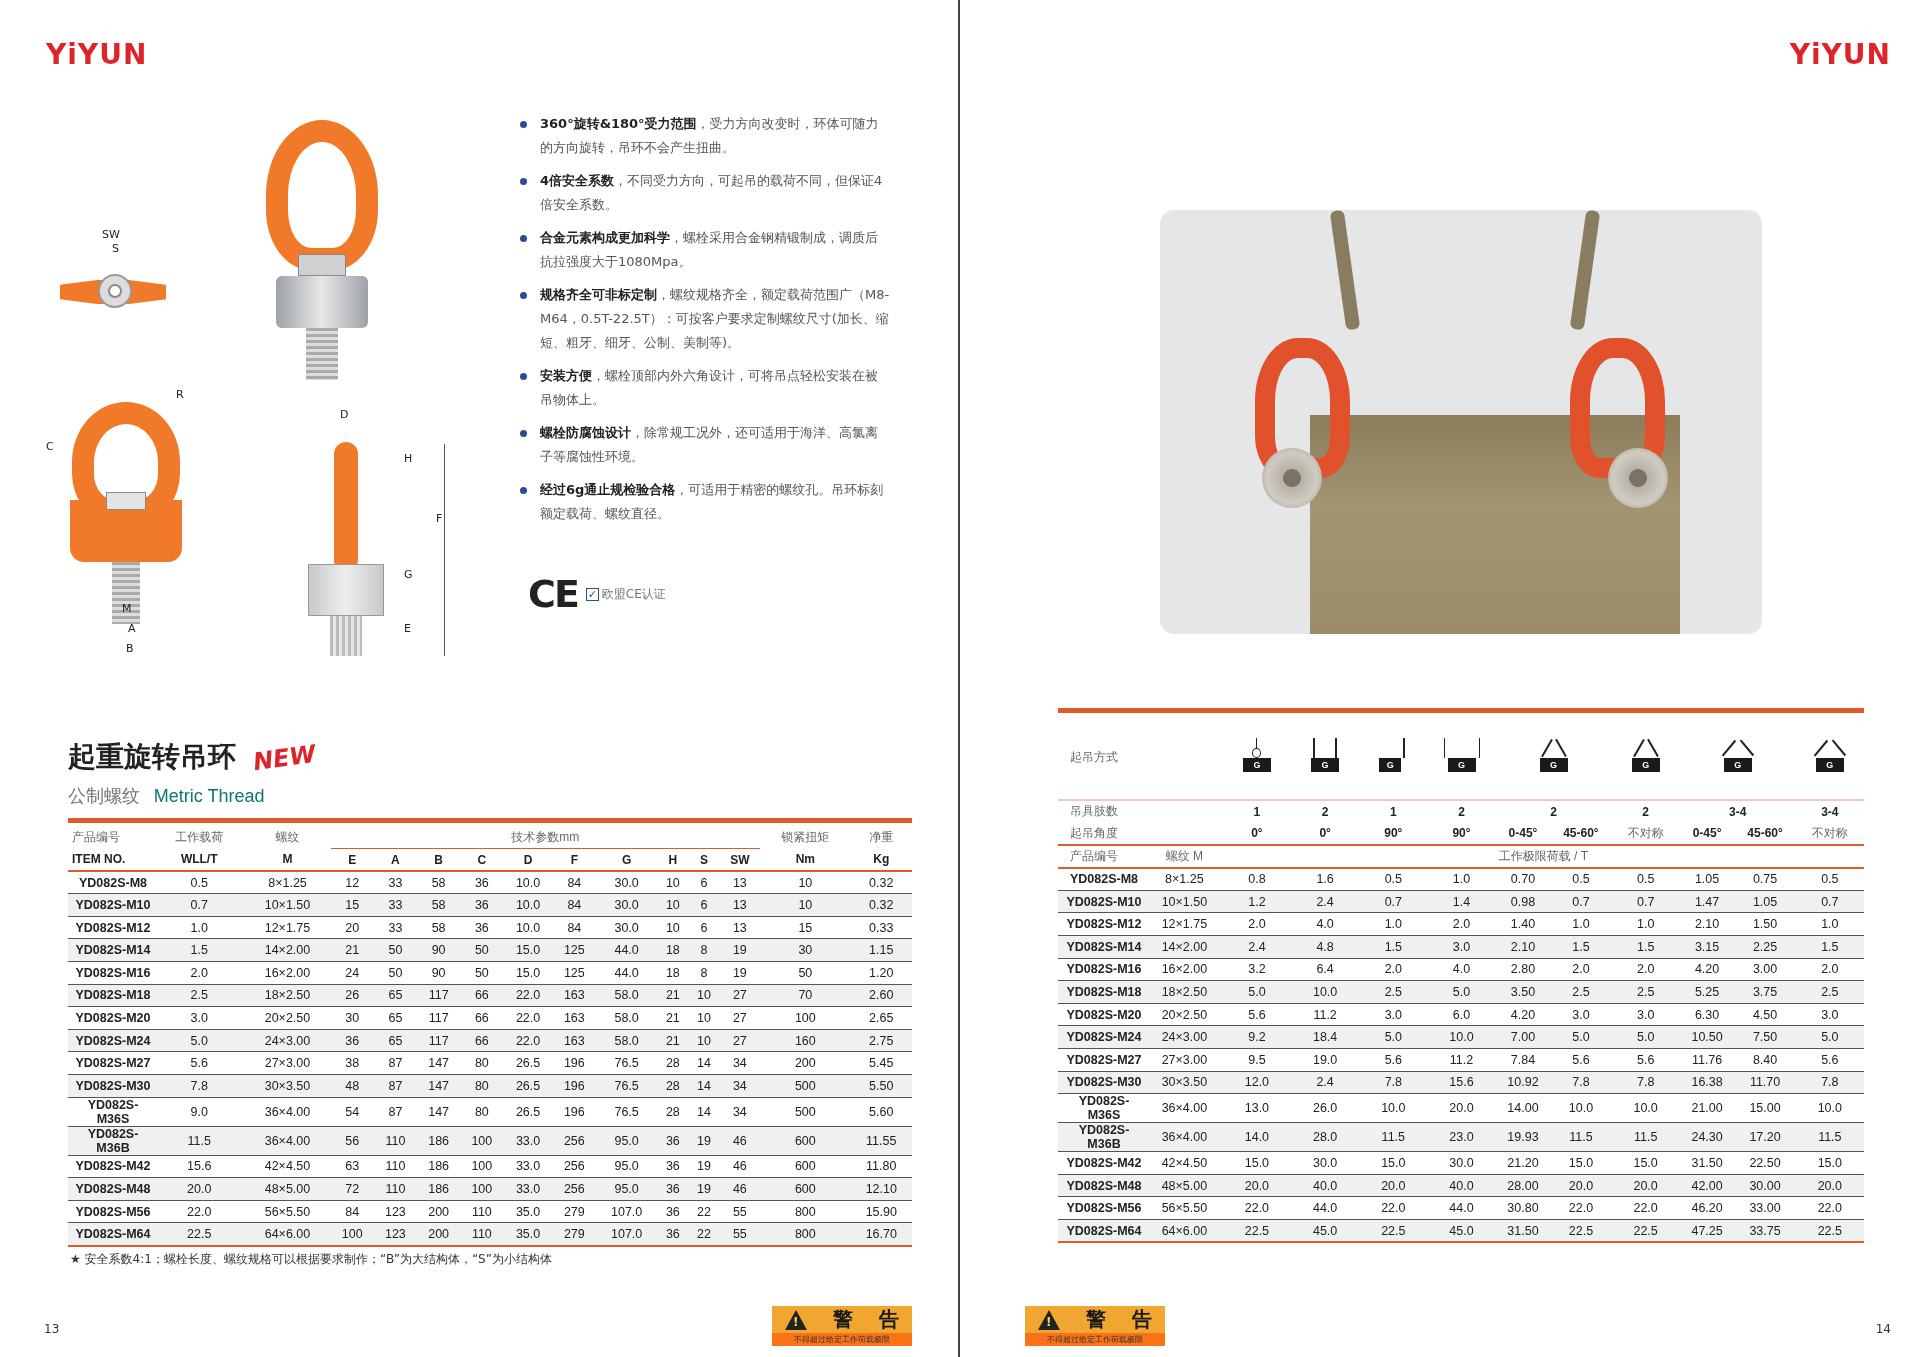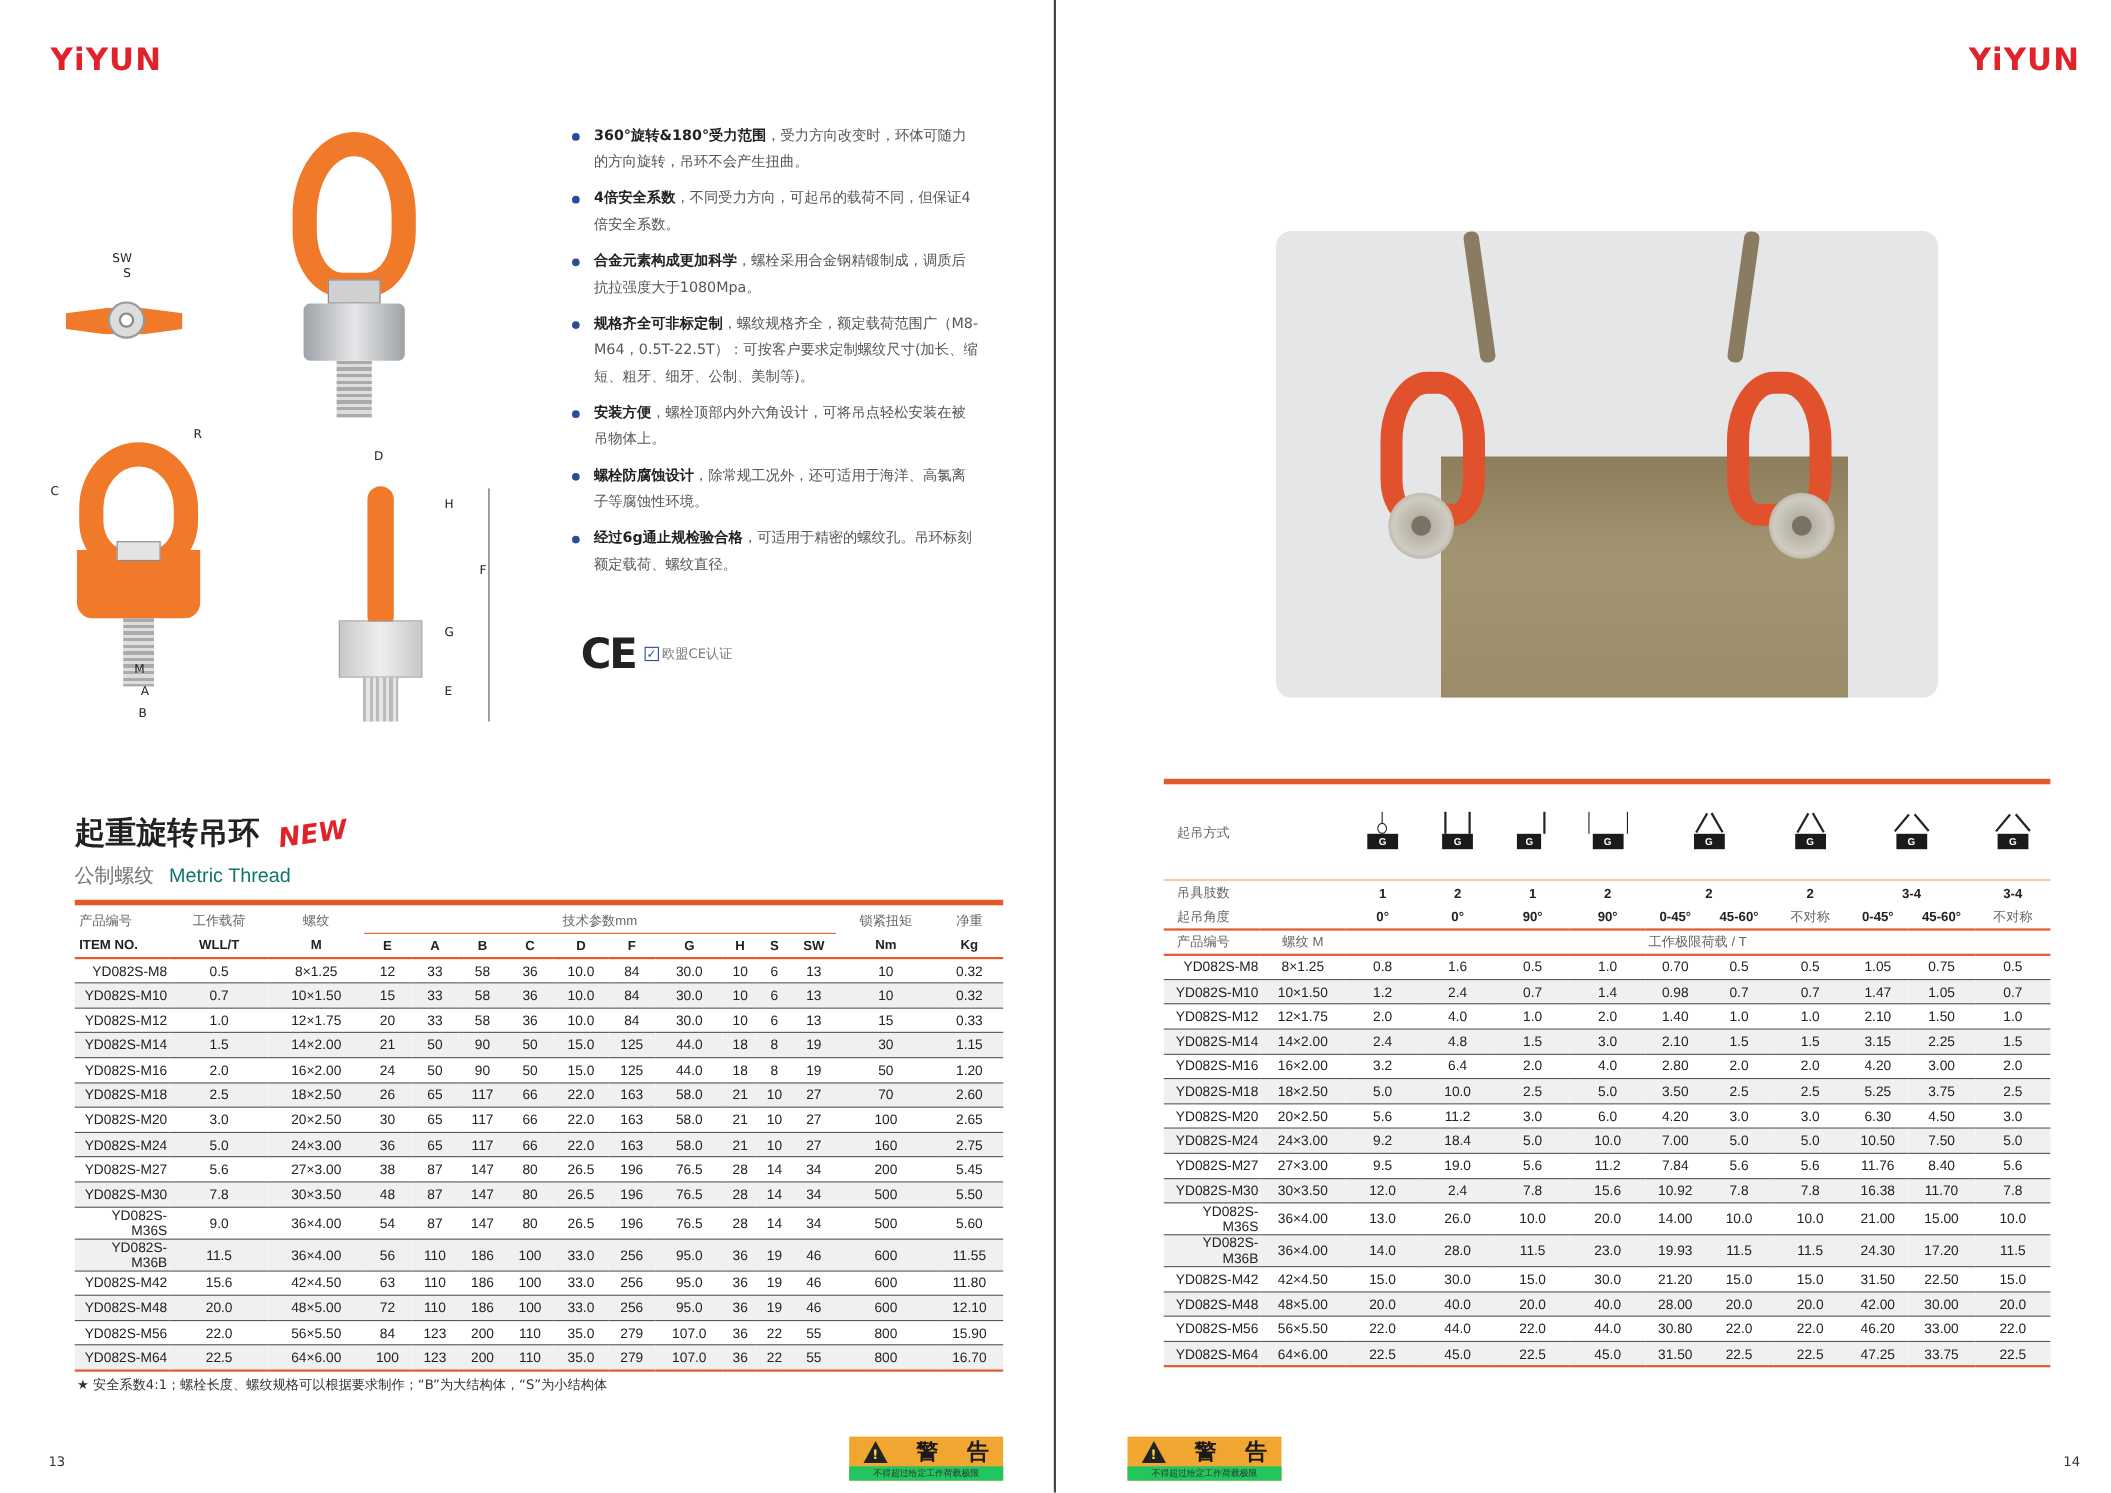--- a/index.html
+++ b/index.html
@@ -31,30 +31,30 @@
   .subtitle .cn { color: #737373; }
   .subtitle .en { color: #0f766e; margin-left: 8px; font-family: "Liberation Sans", sans-serif; }
 
   .orange-bar { position: absolute; height: 5px; background: #e05a2a; }
 
   table { border-collapse: collapse; font-family: "Liberation Sans", sans-serif; font-size: 12.5px; position: absolute; }
   td, th { text-align: center; height: 22.6px; padding: 0 2px; font-weight: normal; }
   tbody tr { border-bottom: 1.5px solid #555; }
   tbody tr:nth-child(even) { background: #eef0f2; }
   tbody tr:last-child { border-bottom: 2.5px solid #e05a2a; padding-left: 36px; }
-  td.item { text-align: right; font-weight: normal; padding-left: 6px; }
+  td.item { text-align: center; font-weight: bold; padding-left: 6px; }
   .hdr-cn { color: #666; font-size: 12px; }
   .hdr-en { font-weight: bold; font-size: 12px; }
   thead tr.sub th { border-bottom: 2px solid #e05a2a; }
 
   .note { position: absolute; left: 70px; top: 1251px; font-size: 12px; color: #333; }
   .page-no { position: absolute; top: 1322px; font-size: 12px; color: #333; }
   .warn { position: absolute; top: 1306px; width: 140px; height: 40px; background: #f0a631; }
   .warn .w-top { height: 27px; display: flex; align-items: center; justify-content: space-around; font-weight: bold; font-size: 20px; color: #1a1a1a; }
-  .warn .w-bot { height: 13px; background: #22c55e; font-size: 8px; text-align: center; color: #333; line-height: 13px; }
+  .warn .w-bot { height: 13px; background: #f97316; font-size: 8px; text-align: center; color: #333; line-height: 13px; }
   .tri { width: 0; height: 0; border-left: 11px solid transparent; border-right: 11px solid transparent; border-bottom: 20px solid #222; position: relative; }
   .tri::after { content: "!"; position: absolute; left: -3px; top: 5px; color: #f5d94a; font-size: 12px; }
 
   .photo { position: absolute; left: 1160px; top: 210px; width: 602px; height: 424px; background: #e5e6e8; border-radius: 14px; overflow: hidden; }
   .photo .block { position: absolute; left: 150px; top: 205px; width: 370px; height: 230px; background: linear-gradient(180deg,#8d7d5a,#a49572 40%,#9b8b68); }
   .photo .lug { position: absolute; border: 20px solid #e1512b; border-radius: 45% 45% 30% 30%; width: 95px; height: 140px; }
   .photo .chain { position: absolute; width: 14px; background: #8a7c60; border-radius: 6px; }
   .photo .washer { position: absolute; width: 60px; height: 60px; border-radius: 50%; background: radial-gradient(circle,#7a7364 20%,#b7b2a6 22%,#d0ccc2 60%,#8e887a 100%); }
 
   .lift-icon { display: inline-block; position: relative; width: 40px; height: 40px; }

